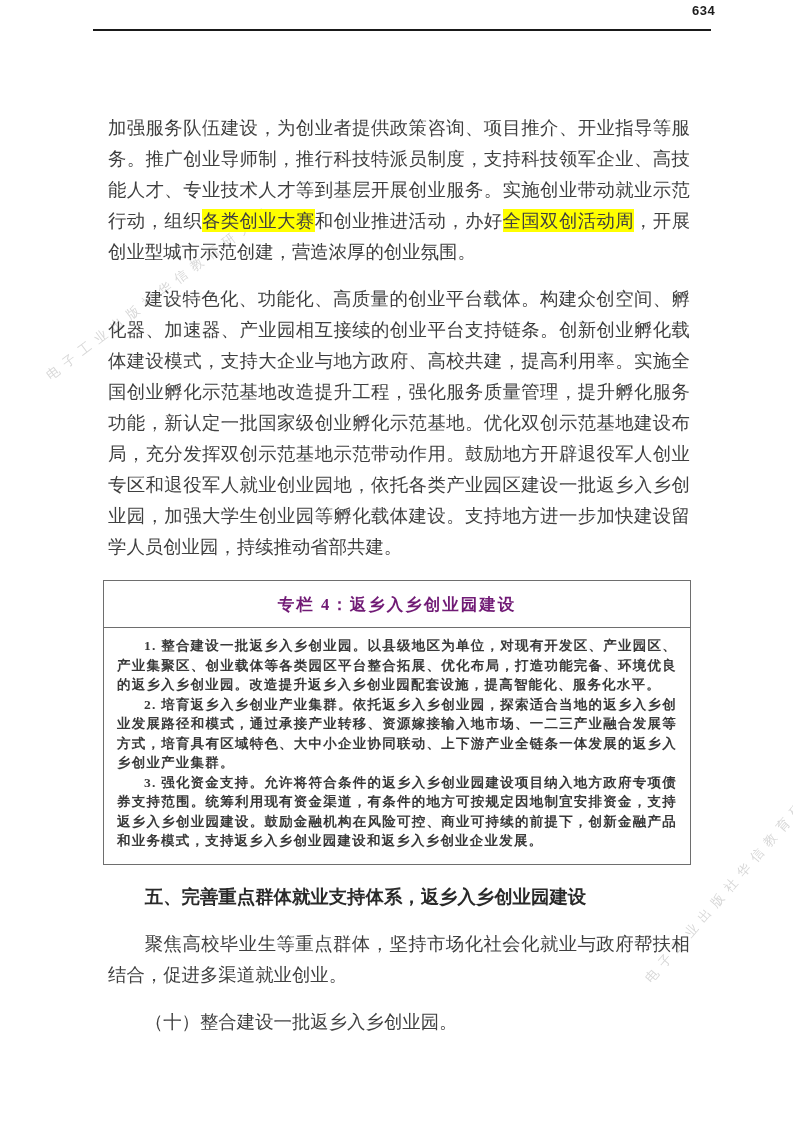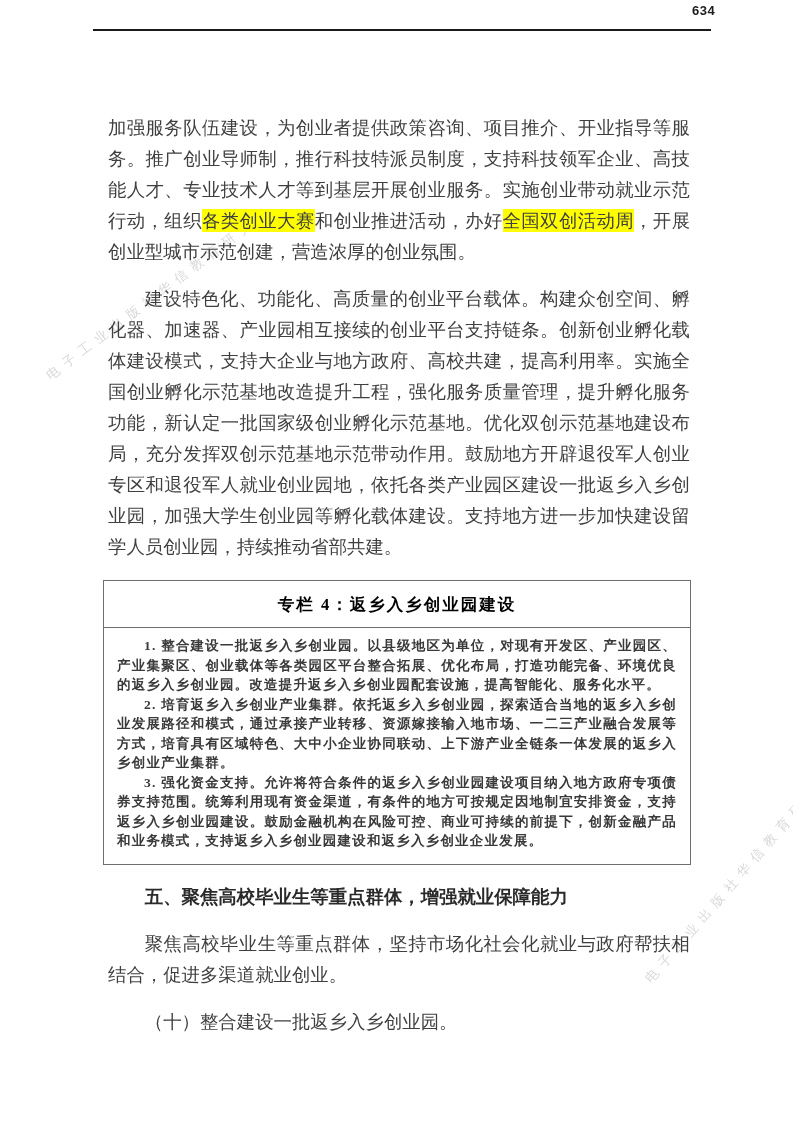--- a/index.html
+++ b/index.html
@@ -43,21 +43,21 @@
     margin:18px 0 0 11px;
     width:588px;
     border:1.5px solid #6e6e6e;
     box-sizing:border-box;
     font-family:"Liberation Serif",serif;
     color:#3a3a3a;
   }
   .column-box-title{
     text-align:center;
     font-size:16.5px;font-weight:700;letter-spacing:2px;
-    color:#000000;
+    color:#701a75;
     padding:12px 0 11px 0;
     border-bottom:1.5px solid #6e6e6e;
     line-height:1.4;
   }
   .column-box-body{
     padding:8px 13px 13px 13px;
     font-size:13.5px;line-height:19.5px;letter-spacing:1.2px;
     font-weight:600;
     text-align:justify;
   }
@@ -88,19 +88,19 @@
 
     <div class="column-box">
       <div class="column-box-title">专栏 4：返乡入乡创业园建设</div>
       <div class="column-box-body">
         <p>1. 整合建设一批返乡入乡创业园。以县级地区为单位，对现有开发区、产业园区、产业集聚区、创业载体等各类园区平台整合拓展、优化布局，打造功能完备、环境优良的返乡入乡创业园。改造提升返乡入乡创业园配套设施，提高智能化、服务化水平。</p>
         <p>2. 培育返乡入乡创业产业集群。依托返乡入乡创业园，探索适合当地的返乡入乡创业发展路径和模式，通过承接产业转移、资源嫁接输入地市场、一二三产业融合发展等方式，培育具有区域特色、大中小企业协同联动、上下游产业全链条一体发展的返乡入乡创业产业集群。</p>
         <p>3. 强化资金支持。允许将符合条件的返乡入乡创业园建设项目纳入地方政府专项债券支持范围。统筹利用现有资金渠道，有条件的地方可按规定因地制宜安排资金，支持返乡入乡创业园建设。鼓励金融机构在风险可控、商业可持续的前提下，创新金融产品和业务模式，支持返乡入乡创业园建设和返乡入乡创业企业发展。</p>
       </div>
     </div>
 
-    <p class="section-heading">五、聚焦高校毕业生等重点群体，增强就业保障能力</p>
+    <p class="section-heading">五、完善重点群体就业支持体系，返乡入乡创业园建设</p>
 
     <p class="para">聚焦高校毕业生等重点群体，坚持市场化社会化就业与政府帮扶相结合，促进多渠道就业创业。</p>
     <p class="para">（十）整合建设一批返乡入乡创业园。</p>
 
   </div>
 </div>
 
 </body></html>

